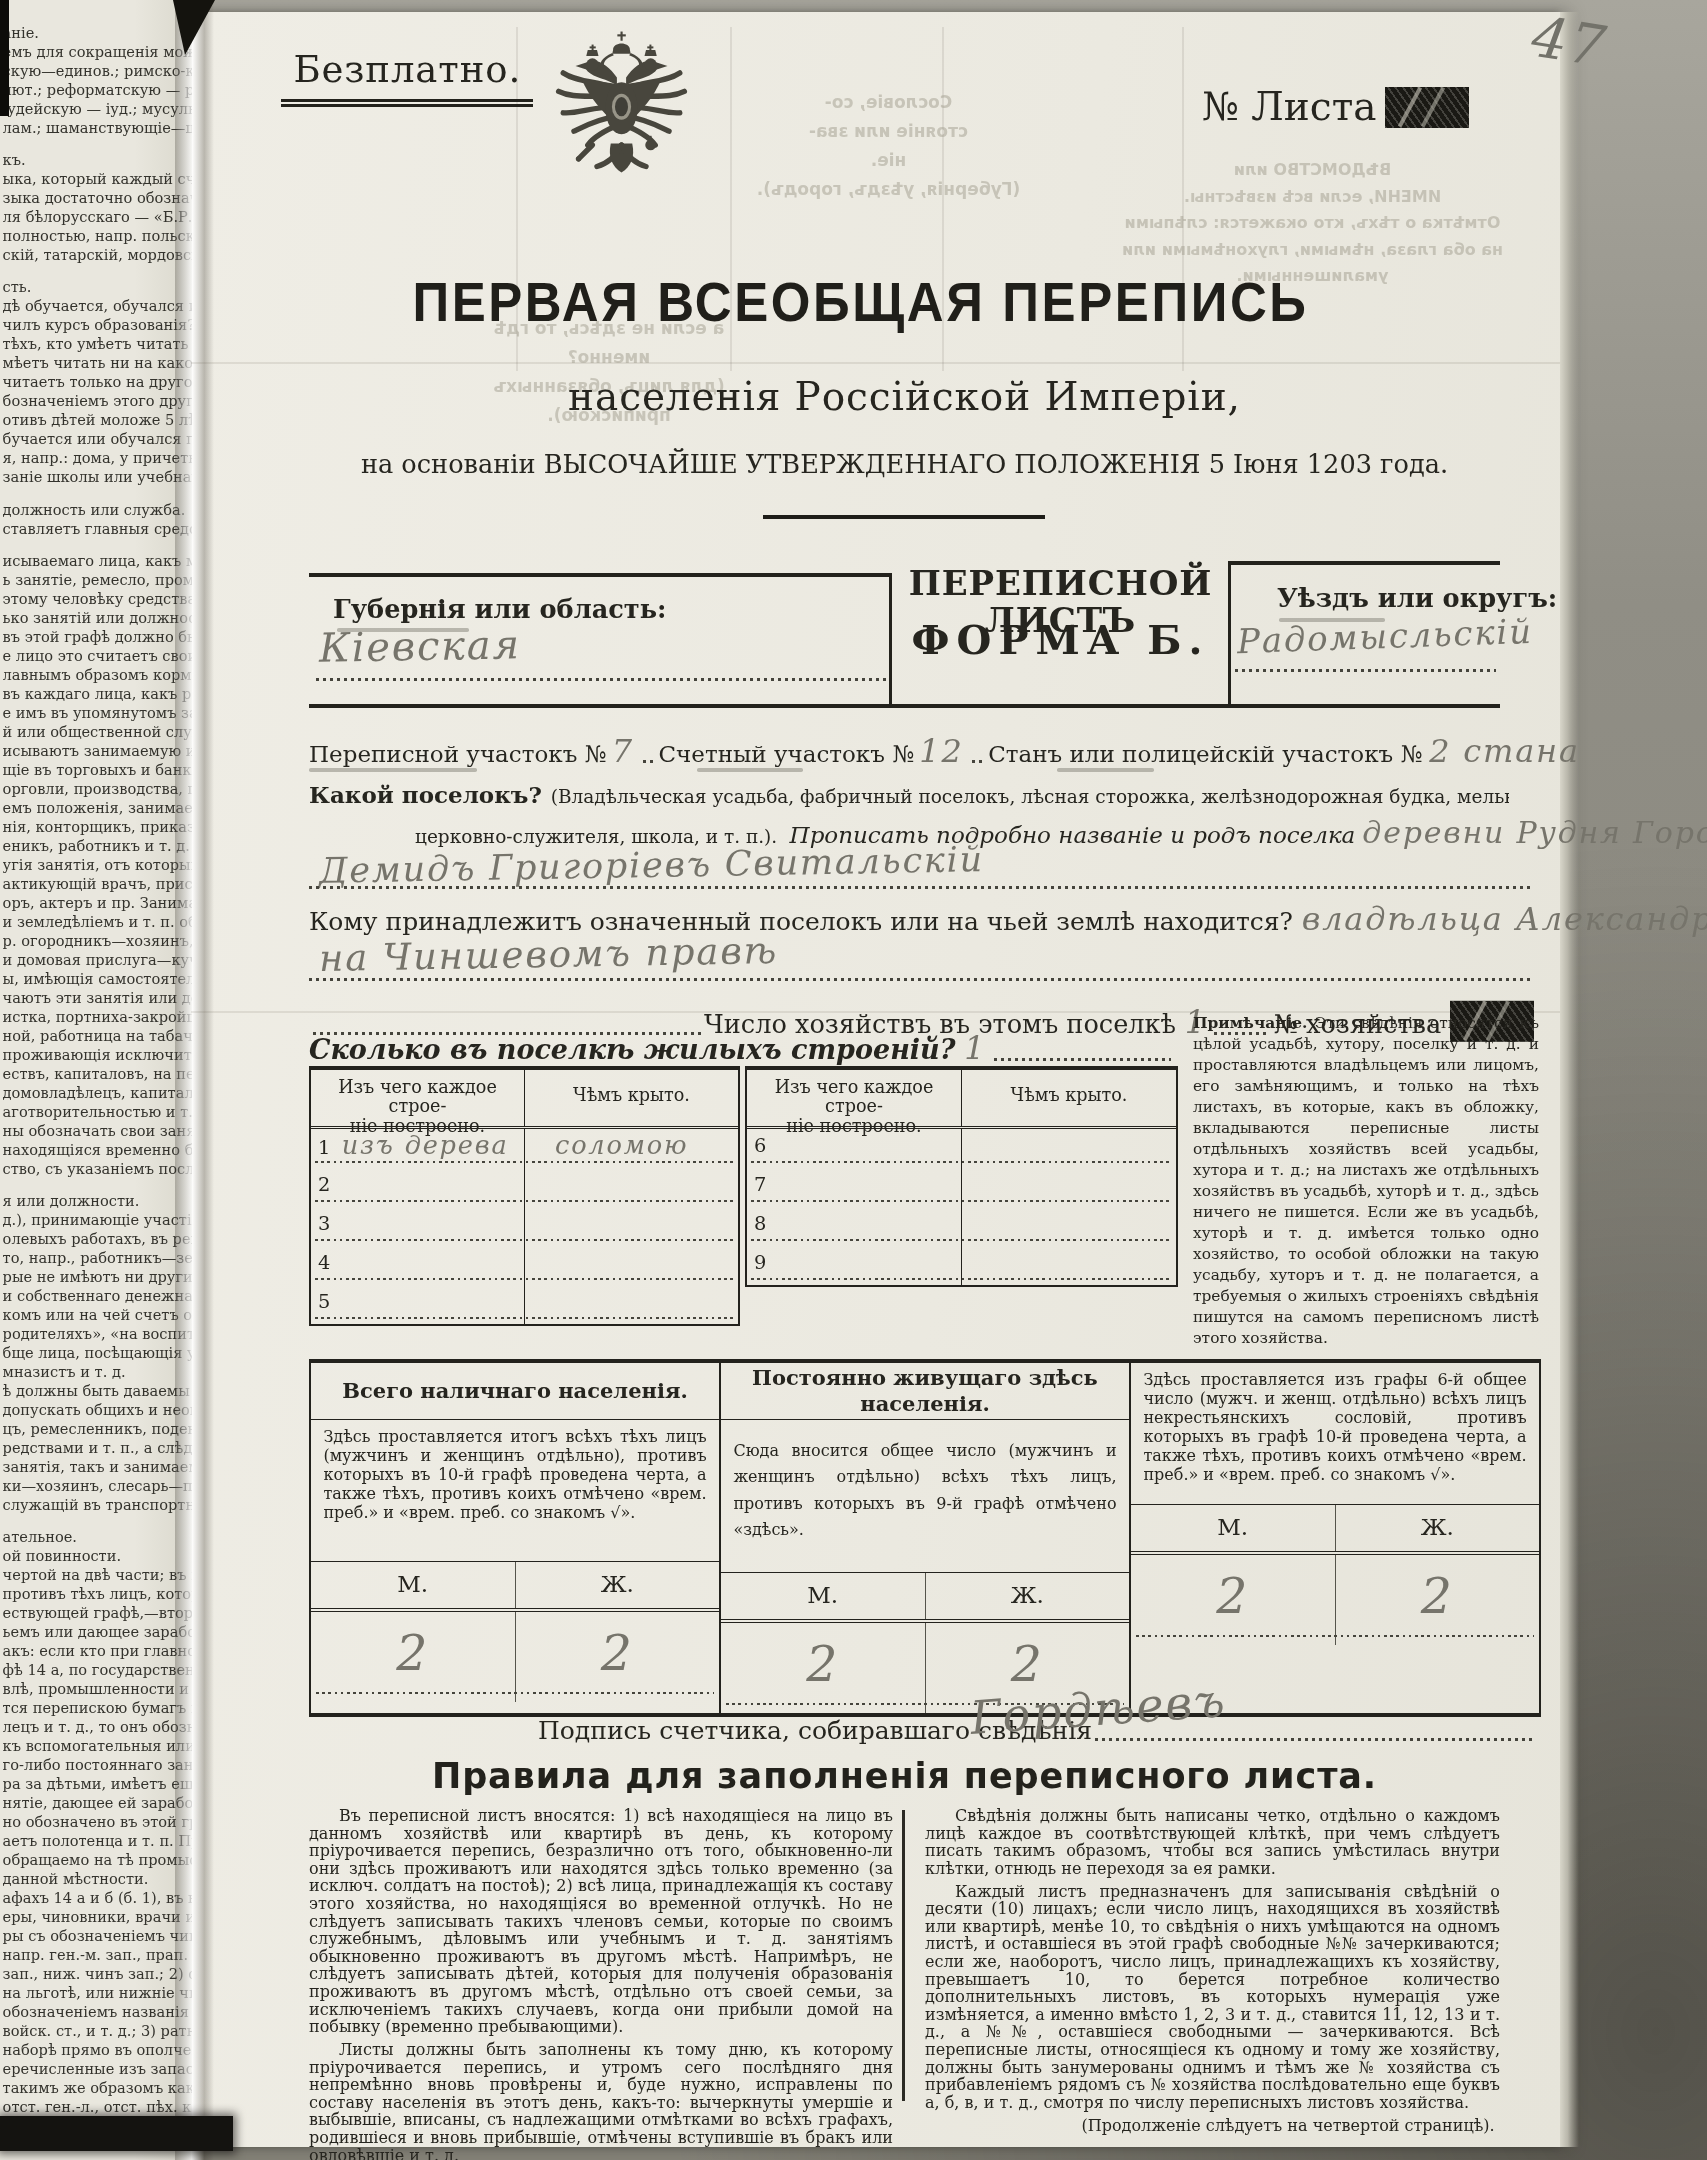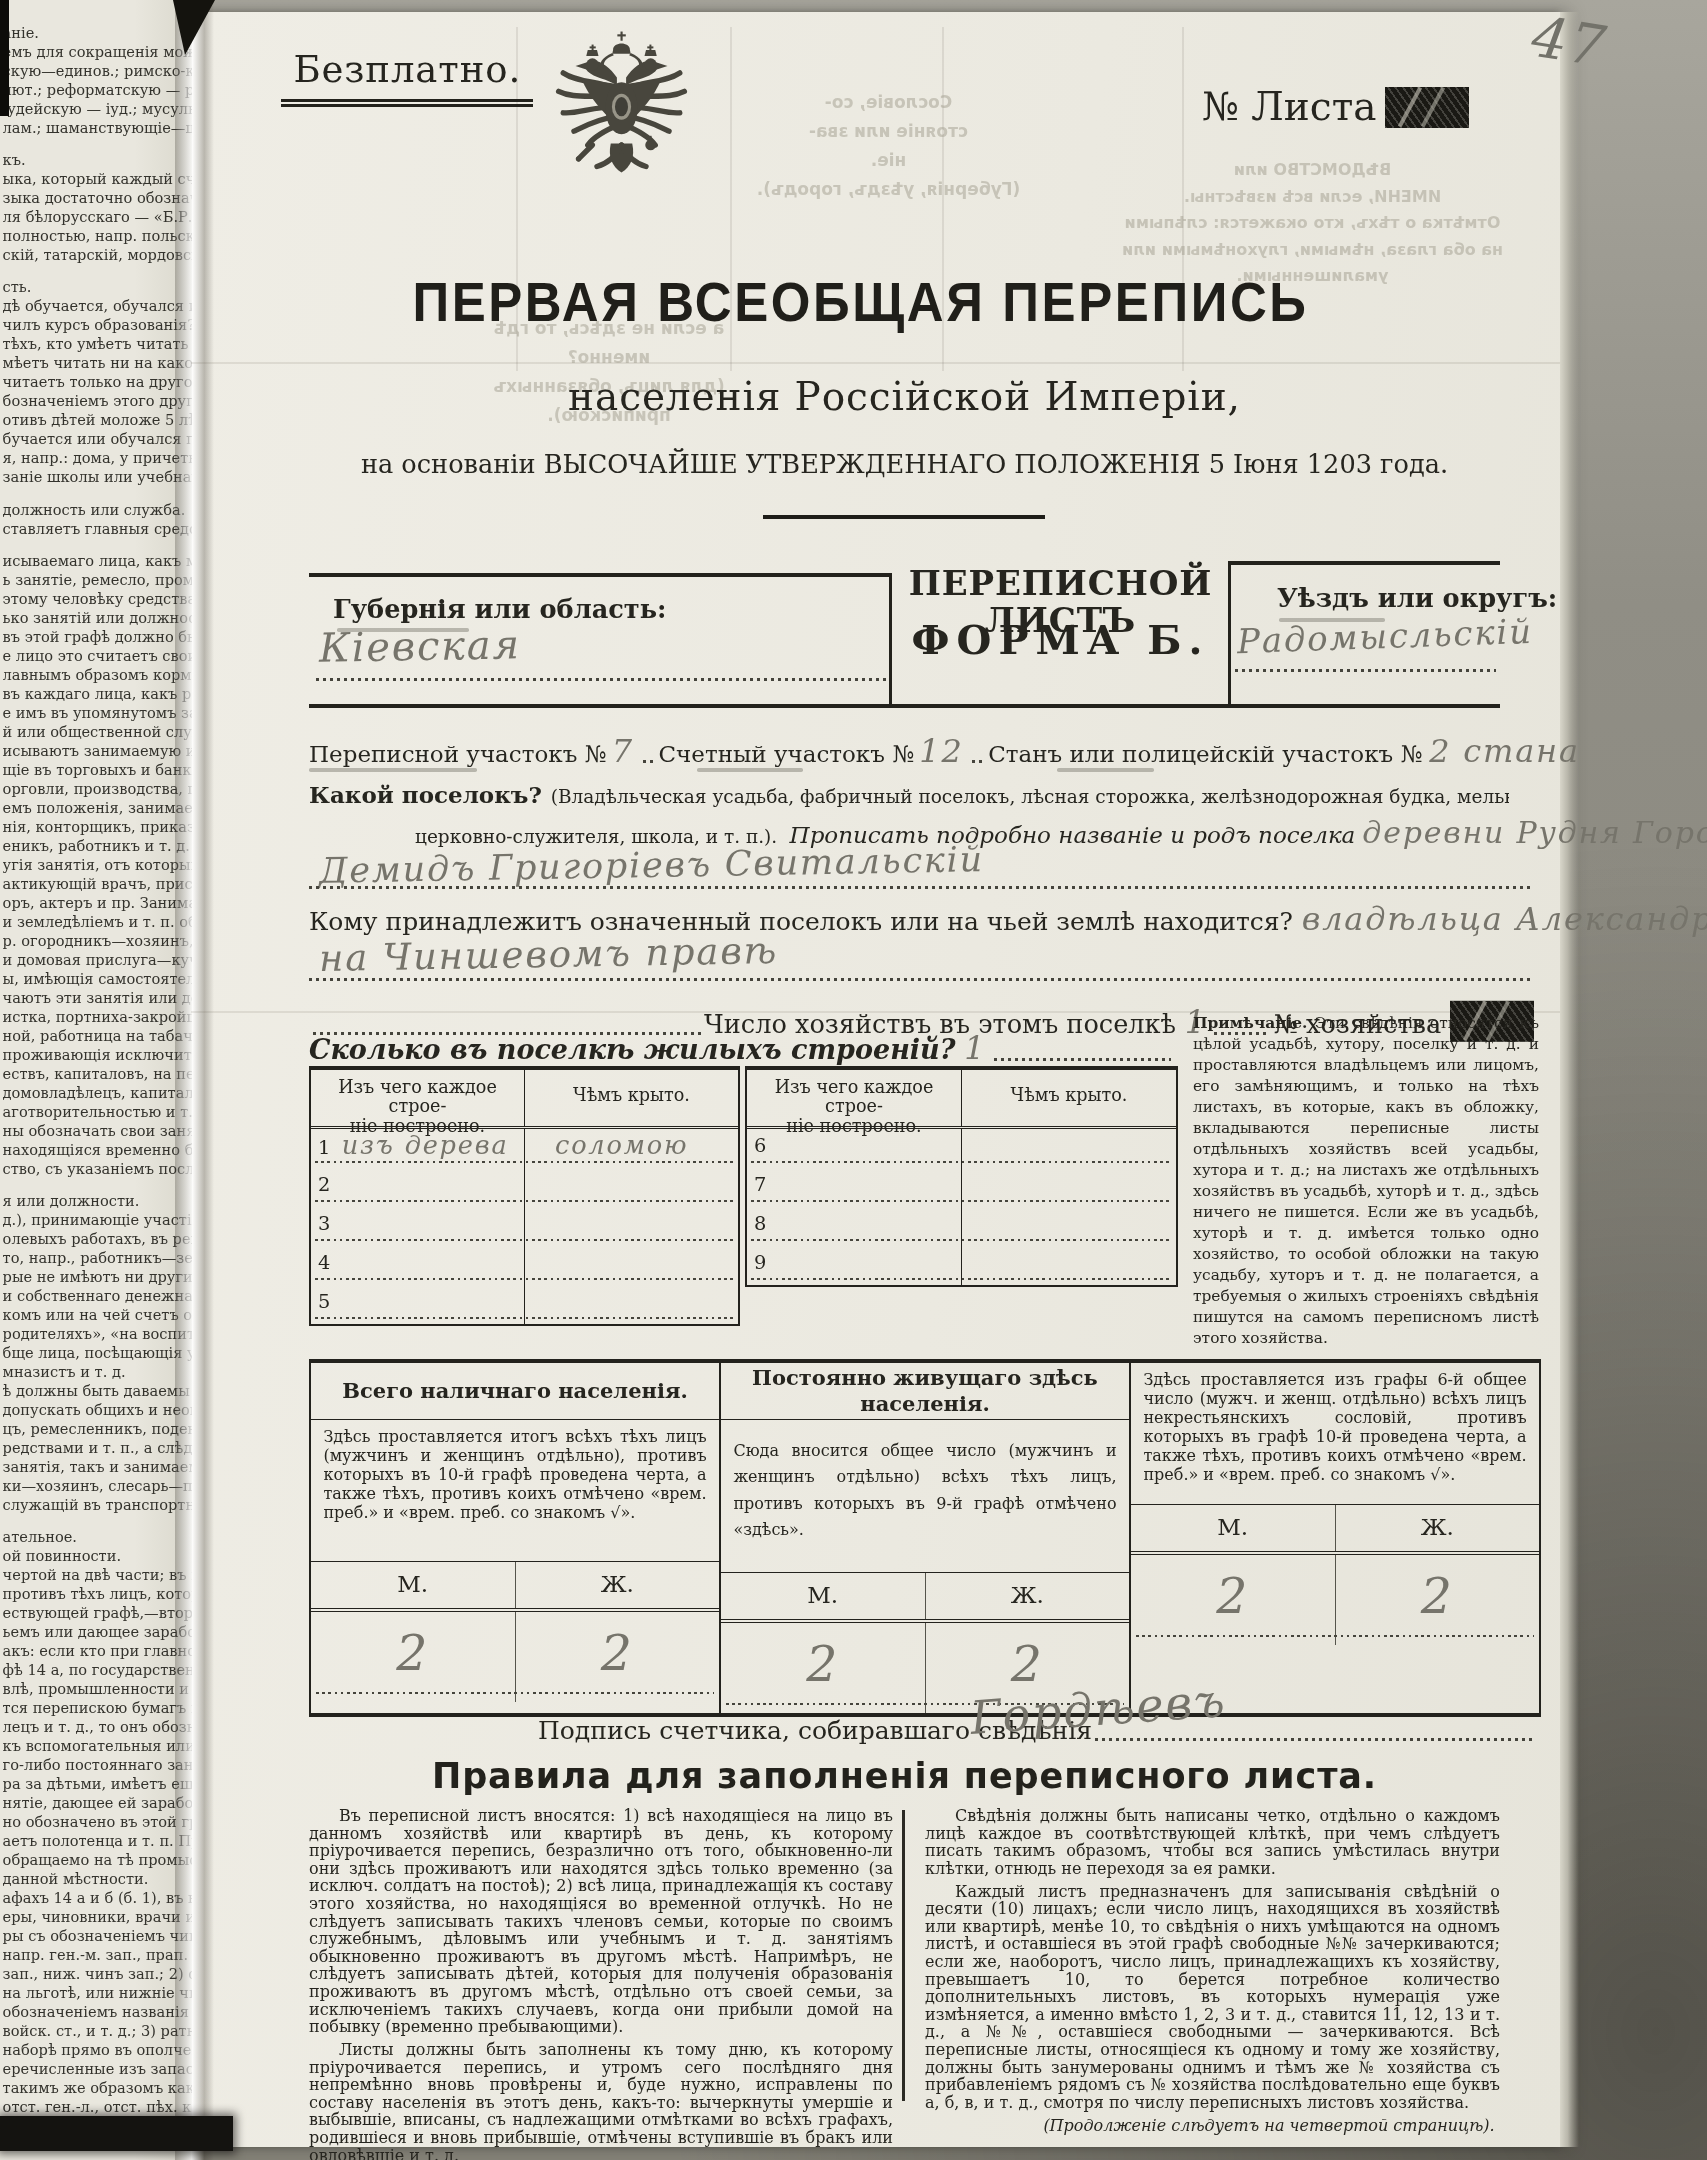--- a/index.html
+++ b/index.html
@@ -103,21 +103,21 @@
   .pvals::after{content:"";position:absolute;left:5.3px;right:5.3px;bottom:8px;height:1.8px;
     background:repeating-linear-gradient(90deg,#45443c 0 2.6px,rgba(0,0,0,0) 2.6px 6.2px);}
   .pv{flex:1;text-align:center;}
   .pv + .pv{border-left:1.8px solid #55544b;}
   .pv span{font:italic 49px/84px "DejaVu Serif",serif;color:#76746b;letter-spacing:1.8px;}
 
   
   .rulestitle{font:700 35px/39px "DejaVu Sans",sans-serif;letter-spacing:0.9px;color:#23221c;}
   .rcol{position:absolute;font:16px/17.6px "DejaVu Serif",serif;text-align:justify;}
   .rcol p{margin:0 0 5.3px;text-indent:30px;}
-  .cont{font-style:italic;text-align:right;text-indent:0 !important;padding-right:5.3px;}
+  .cont{text-align:right;text-indent:0 !important;padding-right:5.3px;}
   .coldiv{position:absolute;width:2.6px;background:#2b2a24;}
 
   .eagle{position:absolute;opacity:.9;}
   .f{fill:none;stroke:#37352c;stroke-width:7;stroke-linecap:round;}
 </style>
 </head>
 <body>
 
 <div class="scan">
 

